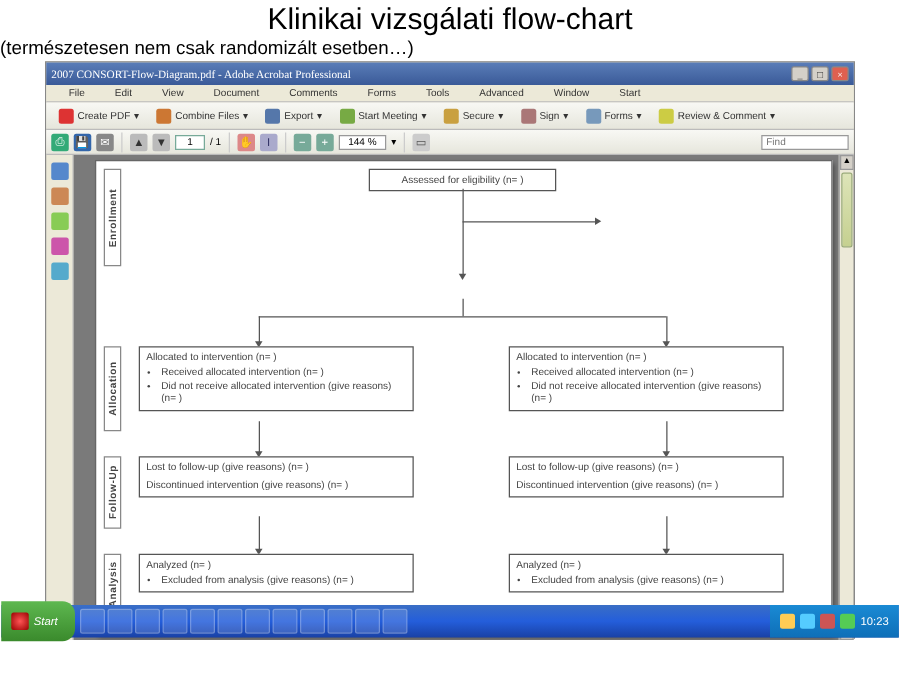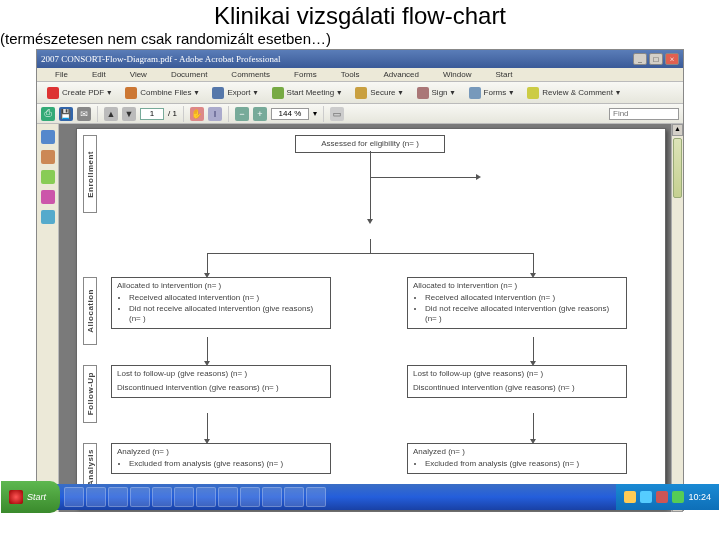--- a/index.html
+++ b/index.html
@@ -255,16 +255,16 @@
       <div class="taskbtn"></div>
       <div class="taskbtn"></div>
       <div class="taskbtn"></div>
       <div class="taskbtn"></div>
     </div>
     <div class="tray">
       <div class="tico2" style="background:#fc5"></div>
       <div class="tico2" style="background:#5cf"></div>
       <div class="tico2" style="background:#c55"></div>
       <div class="tico2" style="background:#5c5"></div>
-      <span>10:24</span>
+      <span>10:23</span>
     </div>
   </div>
 </div>
 
 </body></html>

